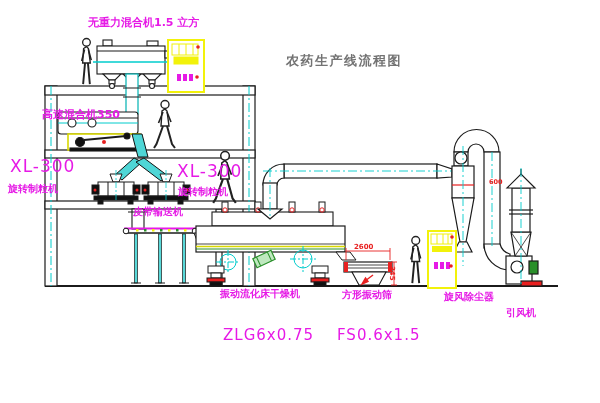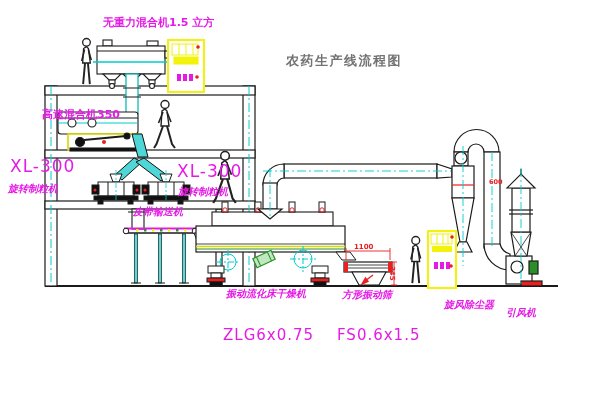--- a/index.html
+++ b/index.html
@@ -1,20 +1,20 @@
 <!DOCTYPE html>
 <html><head>
 <meta charset="utf-8">
 <style>
   html,body{margin:0;padding:0;background:#fff;}
   #stage{position:relative;width:600px;height:403px;background:#ffffff;overflow:hidden;
          font-family:"DejaVu Sans",sans-serif;}
   #stage svg{position:absolute;left:0;top:0;}
   .lbl{position:absolute;color:#e61ae6;white-space:nowrap;line-height:1;}
-  .lbl.small{font-size:10px;font-weight:bold;letter-spacing:0px;font-style:italic;}
+  .lbl.small{font-size:10px;font-weight:bold;letter-spacing:0px;}
   .lbl.model{font-size:17px;font-weight:normal;letter-spacing:1px;}
   .lbl.modelbig{font-size:15px;font-weight:normal;letter-spacing:1px;margin-top:28px;}
   .lbl.mach{font-size:11px;font-weight:bold;}
   .title-main{position:absolute;left:286px;top:52px;color:#737373;font-size:13px;
               font-weight:bold;letter-spacing:1.5px;white-space:nowrap;}
   .title-cap{position:absolute;left:368px;top:44px;color:#d42a2a;font-size:24px;
              font-weight:normal;letter-spacing:0px;white-space:nowrap;}
   .dim{position:absolute;color:#e82020;font-size:7px;font-weight:bold;white-space:nowrap;}
   .dim.vert{transform:rotate(90deg);transform-origin:left top;}
 </style>
@@ -301,37 +301,37 @@
   </g>
 
   <use href="#pstand" x="0" y="0" transform="translate(74,38) scale(0.96)"></use>
   <use href="#pwalk" transform="translate(152,100)"></use>
   <use href="#pwalk" transform="translate(211,151) scale(1.08)"></use>
   <use href="#pstand" transform="translate(403,236) scale(0.98)"></use>
 </svg>
 
 <div class="title-main">农药生产线流程图</div>
 
-<div class="lbl mach" style="left:88px;top:17px;margin-left:15px;">无重力混合机1.5 立方</div>
+<div class="lbl mach" style="left:88px;top:17px;">无重力混合机1.5 立方</div>
 <div class="lbl mach" style="left:42px;top:109px;">高速混合机350</div>
 
 <div class="lbl model" style="left:10px;top:158px;">XL-300</div>
 <div class="lbl small" style="left:8px;top:184px;">旋转制粒机</div>
 
 <div class="lbl model" style="left:177px;top:163px;">XL-300</div>
 <div class="lbl small" style="left:178px;top:187px;">旋转制粒机</div>
 
 <div class="lbl small" style="left:133px;top:207px;">皮带输送机</div>
 
-<div class="lbl small" style="left:226px;top:289px;">振动流化床干燥机</div>
+<div class="lbl small" style="left:220px;top:289px;">振动流化床干燥机</div>
 <div class="lbl modelbig" style="left:223px;top:300px;">ZLG6x0.75</div>
 
 <div class="lbl small" style="left:342px;top:290px;text-align:center;">方形振动筛</div>
 <div class="lbl modelbig" style="left:337px;top:300px;text-align:center;">FS0.6x1.5</div>
 
-<div class="lbl small" style="left:444px;top:300px;text-align:right;">旋风除尘器</div>
+<div class="lbl small" style="left:444px;top:292px;text-align:right;">旋风除尘器</div>
 <div class="lbl small" style="left:506px;top:308px;">引风机</div>
 
-<div class="dim" style="left:354px;top:243px;">1100</div>
+<div class="dim" style="left:354px;top:243px;">2600</div>
 <div class="dim vert" style="left:396px;top:266px;">345</div>
 <div class="dim" style="left:455px;top:178px;font-size:6.5px;padding-left:34px;">600</div>
 
 </div>
 
 </body></html>

